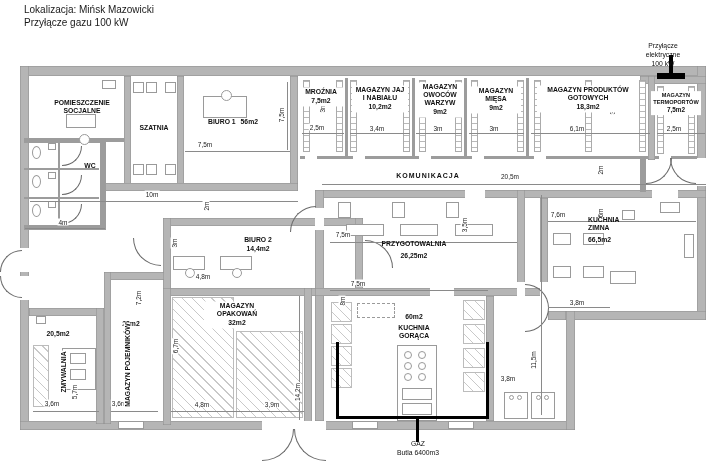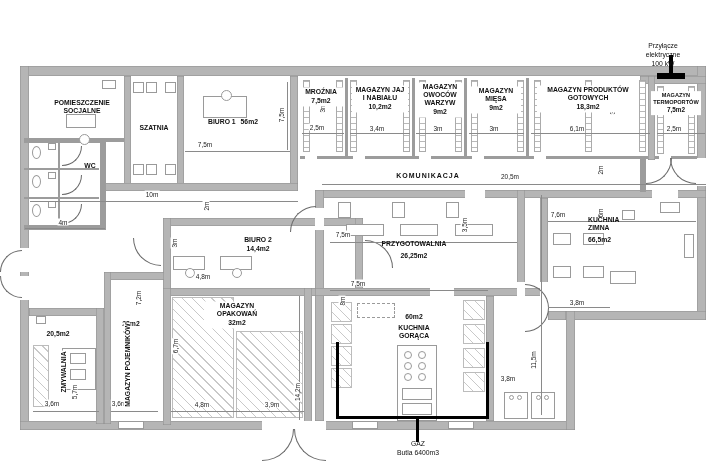--- a/index.html
+++ b/index.html
@@ -43,20 +43,22 @@
         line-height:1.3;color:#101010;}
   .note .t{display:block;}
   .kom{letter-spacing:1px;font-size:7px;}
 </style>
 </head>
 <body>
 
 <div id="plan">
 
   <div class="hdr">
+    <div>Lokalizacja: Mińsk Mazowicki</div>
+    <div>Przyłącze gazu 100 kW</div>
   </div>
 
   <div class="w" style="left:20px;top:66px;width:686px;height:10px"></div>
   <div class="w" style="left:20px;top:66px;width:9px;height:364px"></div>
   <div class="w" style="left:20px;top:421px;width:555px;height:9px"></div>
   <div class="w" style="left:697px;top:66px;width:9px;height:254px"></div>
   <div class="w" style="left:566px;top:311px;width:140px;height:9px"></div>
   <div class="w" style="left:566px;top:311px;width:9px;height:119px"></div>
   <div class="w" style="left:548px;top:311px;width:18px;height:9px"></div>
 

